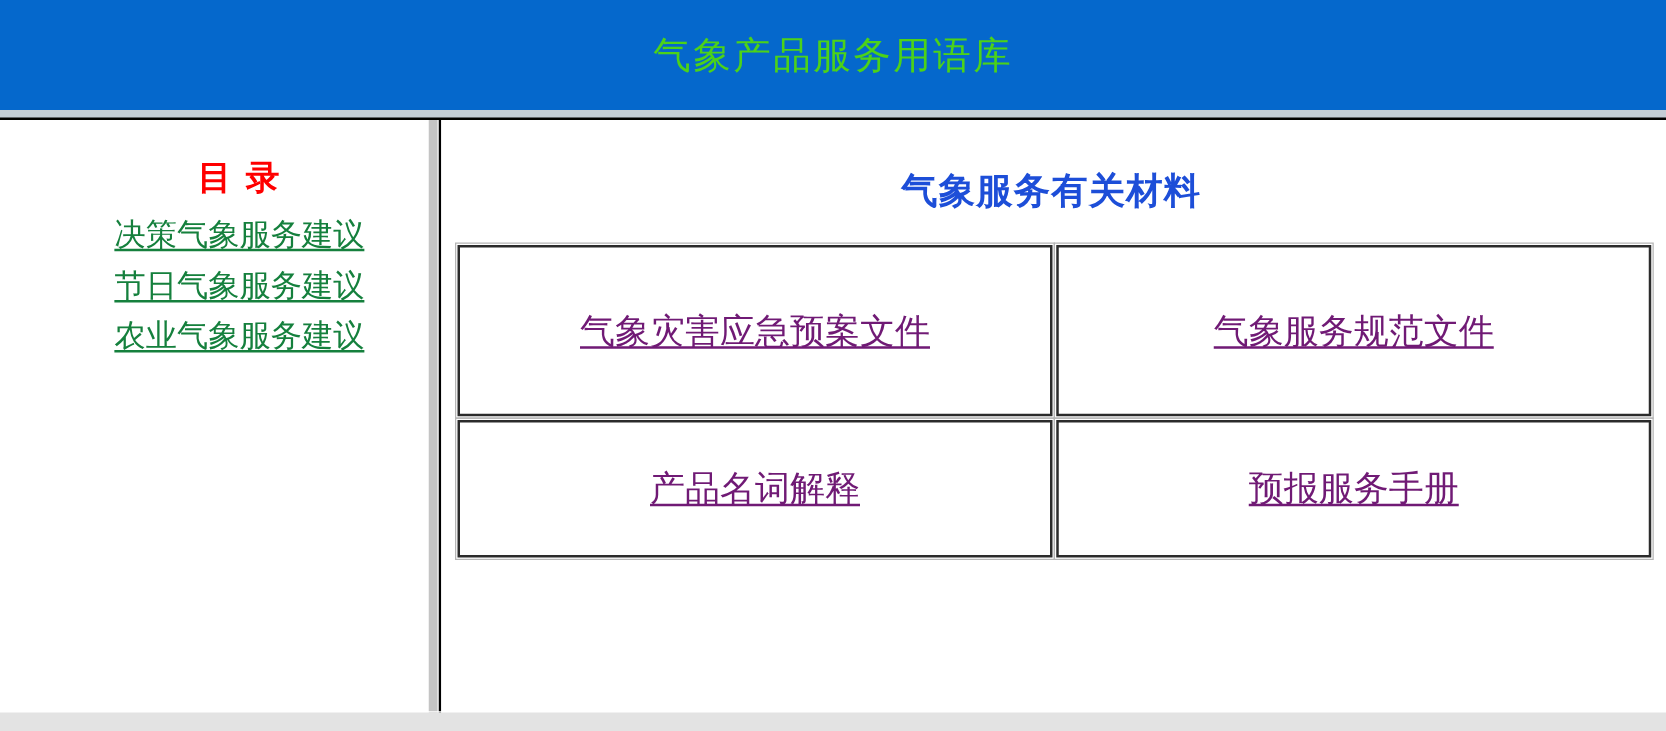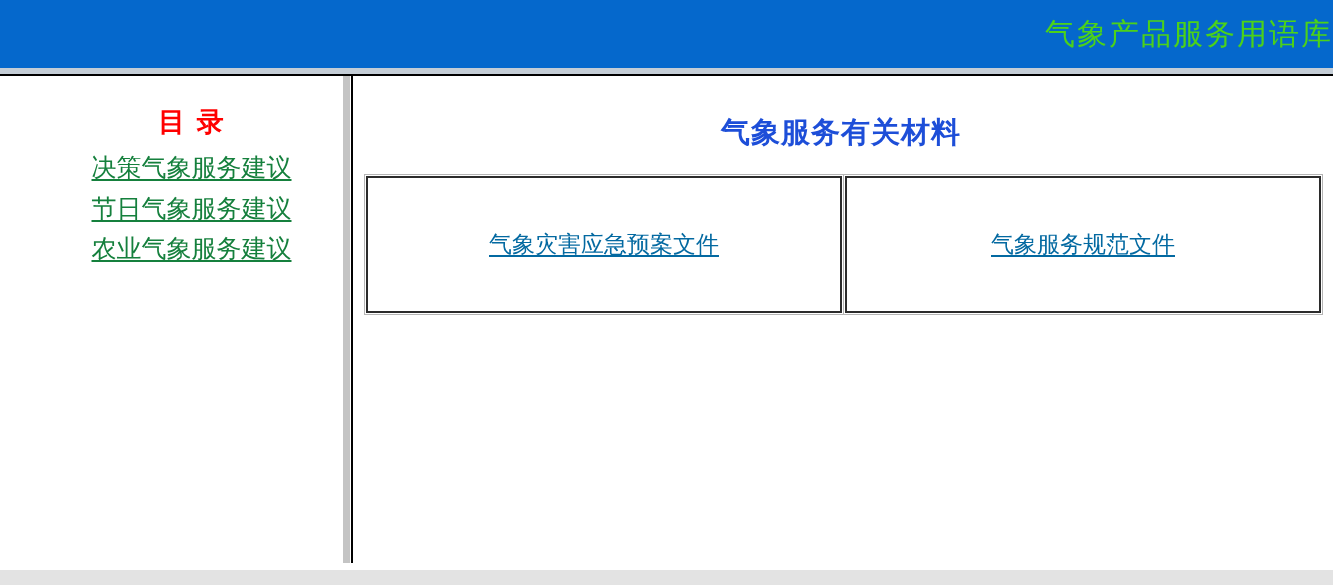--- a/index.html
+++ b/index.html
@@ -7,25 +7,25 @@
     margin: 0; padding: 0;
     width: 1333px; height: 585px;
     overflow: hidden;
     background: #ffffff;
     font-family: "DejaVu Serif", "Liberation Serif", serif;
   }
 
   
   #banner {
     width: 1333px;
-    height: 68px;
+    height: 88px;
     background: #0568cc;
     display: flex;
     align-items: center;
-    justify-content: flex-end;
+    justify-content: center;
   }
   #banner-title {
     color: #4cd219;
     font-size: 30px;
     font-weight: normal;
     letter-spacing: 2px;
     font-family: "DejaVu Serif", "Liberation Serif", serif;
   }
 
   
@@ -160,22 +160,22 @@
     text-underline-offset: 3px;
     cursor: pointer;
     font-family: "DejaVu Serif", "Liberation Serif", serif;
   }
   .seg-green  { color: #008000; }
   .seg-red    { color: #ff0000; }
   .seg-orange { color: #ff8c00; }
   .seg-blue   { color: #0000ff; }
 
   .cell-link {
-    color: #0369a1;
-    font-size: 23px;
+    color: #701a75;
+    font-size: 28px;
     text-decoration: underline;
     text-underline-offset: 3px;
     cursor: pointer;
     white-space: nowrap;
     font-family: "DejaVu Serif", "Liberation Serif", serif;
   }
 
   
   #bottom-scrollbar {
     position: absolute;
@@ -231,20 +231,28 @@
 
       <tr>
         <td class="cell-mid">
           <span class="cell-link">气象灾害应急预案文件</span>
         </td>
         <td class="cell-mid">
           <span class="cell-link">气象服务规范文件</span>
         </td>
       </tr>
 
+      <tr>
+        <td class="cell-low">
+          <span class="cell-link">产品名词解释</span>
+        </td>
+        <td class="cell-low">
+          <span class="cell-link">预报服务手册</span>
+        </td>
+      </tr>
     </tbody>
       </table>
   </div>
 </div>
 
 <div id="bottom-scrollbar">
   <div class="thumb"></div>
 </div>
 
 </body></html>

